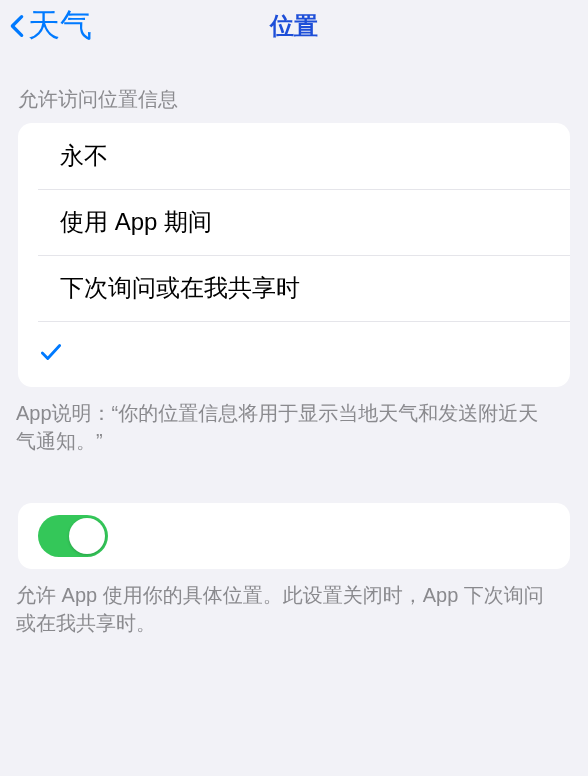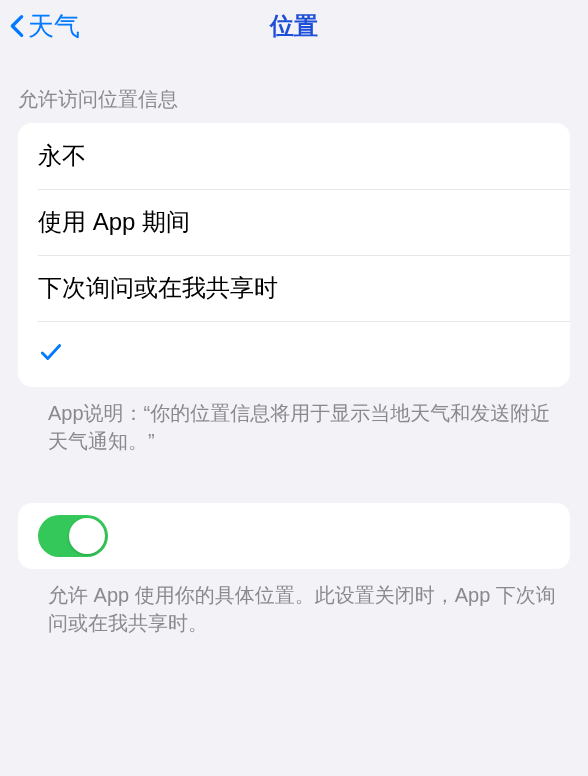--- a/index.html
+++ b/index.html
@@ -14,21 +14,21 @@
       height: 52px;
       display: flex;
       align-items: center;
       position: relative;
       padding: 0 8px;
     }
     .back-button {
       display: flex;
       align-items: center;
       color: #007aff;
-      font-size: 26px;
+      font-size: 32px;
       cursor: pointer;
       gap: 2px;
     }
     .back-chevron {
       width: 18px;
       height: 28px;
       display: flex;
       align-items: center;
       justify-content: center;
     }
@@ -65,28 +65,29 @@
       position: absolute;
       top: 0;
       left: 20px;
       right: 0;
       height: 1px;
       background: #e5e5ea;
     }
     .row-label {
       font-size: 24px;
       color: #000;
+      margin-left: 22px;
     }
     .checkmark {
       color: #007aff;
       width: 26px;
       height: 26px;
     }
     .section-footer {
-      padding: 12px 30px 0 48px;
+      padding: 12px 30px 0 16px;
       font-size: 20px;
       line-height: 1.4;
       color: #8a8a8e;
     }
     .toggle {
       width: 70px;
       height: 42px;
       border-radius: 21px;
       position: relative;
       cursor: pointer;

